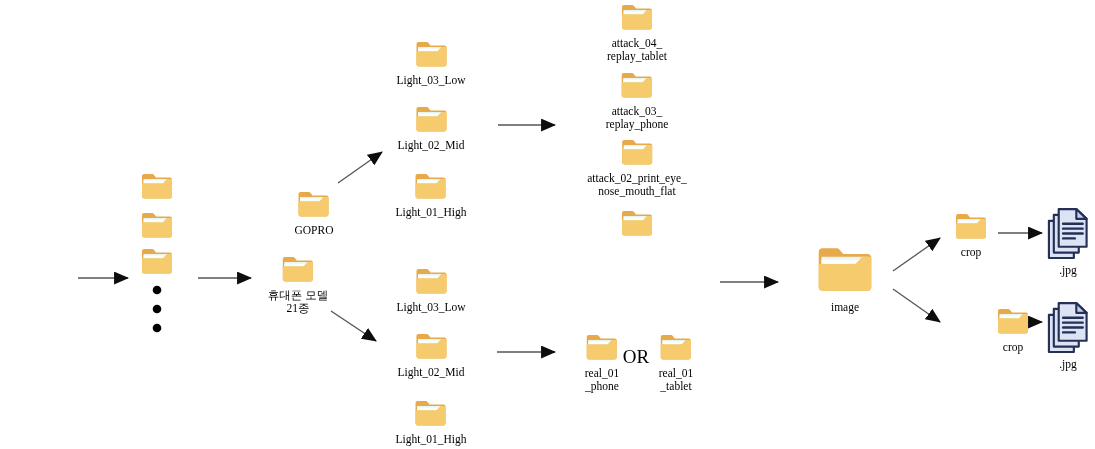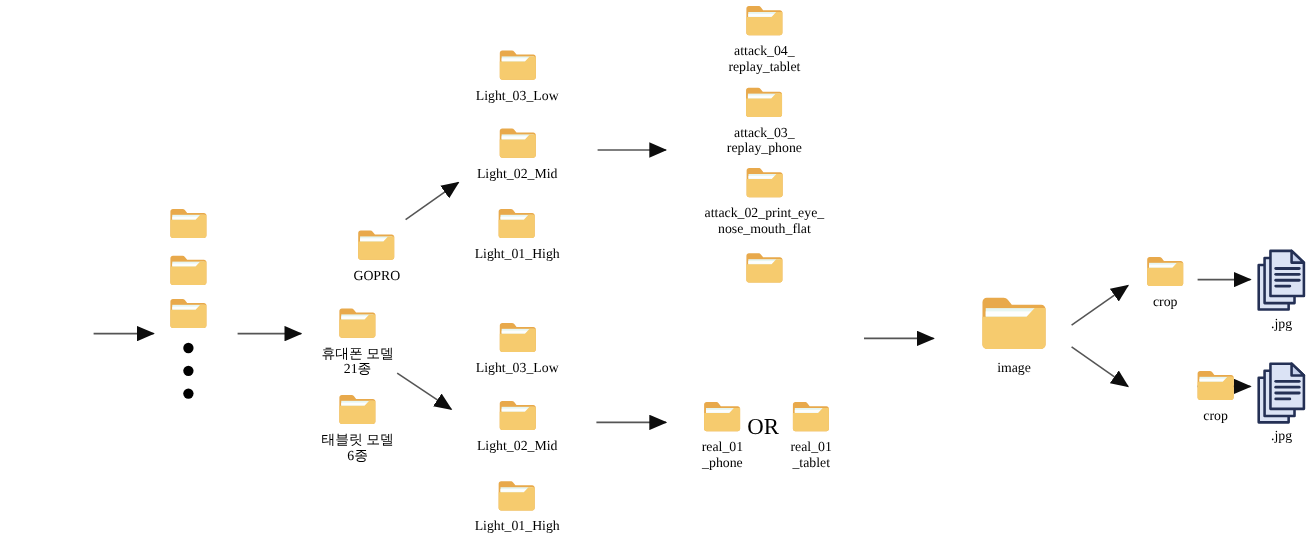--- a/index.html
+++ b/index.html
@@ -112,29 +112,20 @@
   </div>
   <div class="node" style="left:298px;top:254px">
     <svg class="fold-sm" viewBox="0 0 64 58">
         <use href="#folder"></use>
       </svg>
     <div class="lbl">
       <span style="display:block">휴대폰 모델</span>
       <span style="display:block">21종</span>
     </div>
   </div>
-  <div class="node" style="left:298px;top:326px">
-    <svg class="fold-sm" viewBox="0 0 64 58">
-        <use href="#folder"></use>
-      </svg>
-    <div class="lbl">
-      <span style="display:block">태블릿 모델</span>
-      <span style="display:block">6종</span>
-    </div>
-  </div>
 
   <div class="node" style="left:431px;top:39px">
     <svg class="fold-sm" viewBox="0 0 64 58">
         <use href="#folder"></use>
       </svg>
     <div class="lbl">Light_03_Low</div>
   </div>
   <div class="node" style="left:431px;top:104px">
     <svg class="fold-sm" viewBox="0 0 64 58">
         <use href="#folder"></use>

